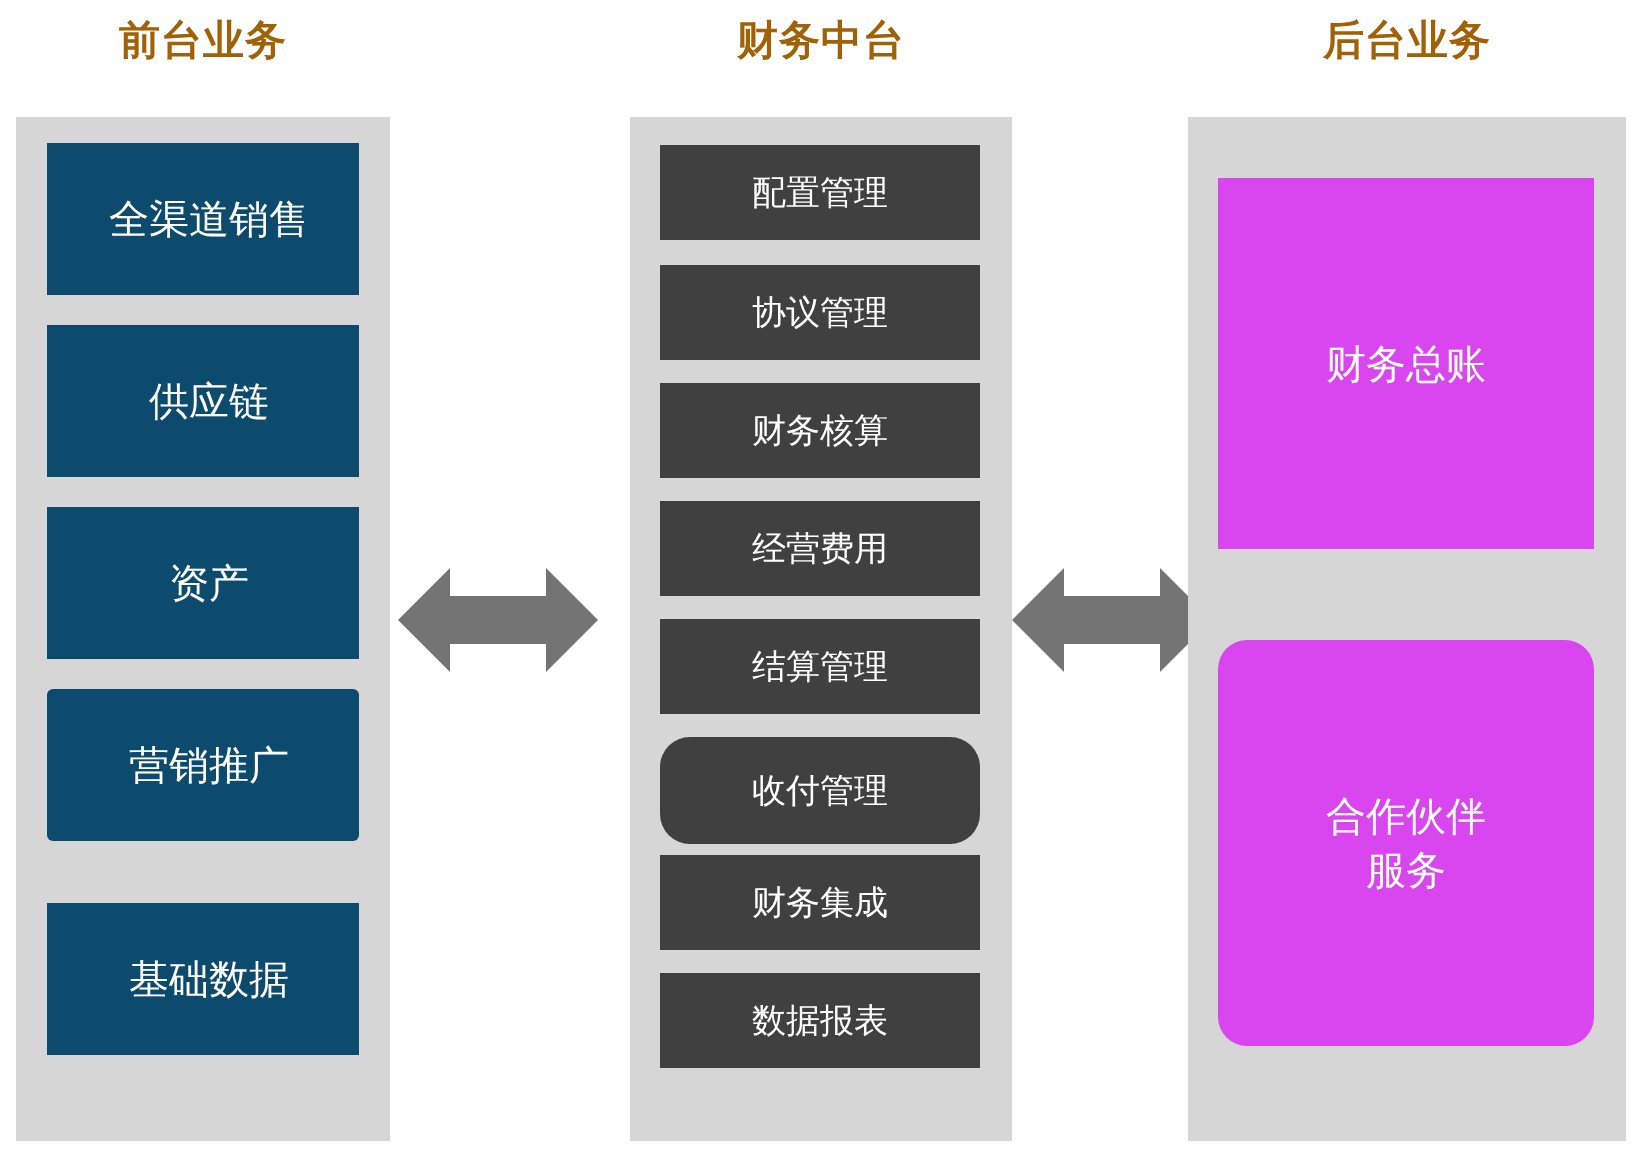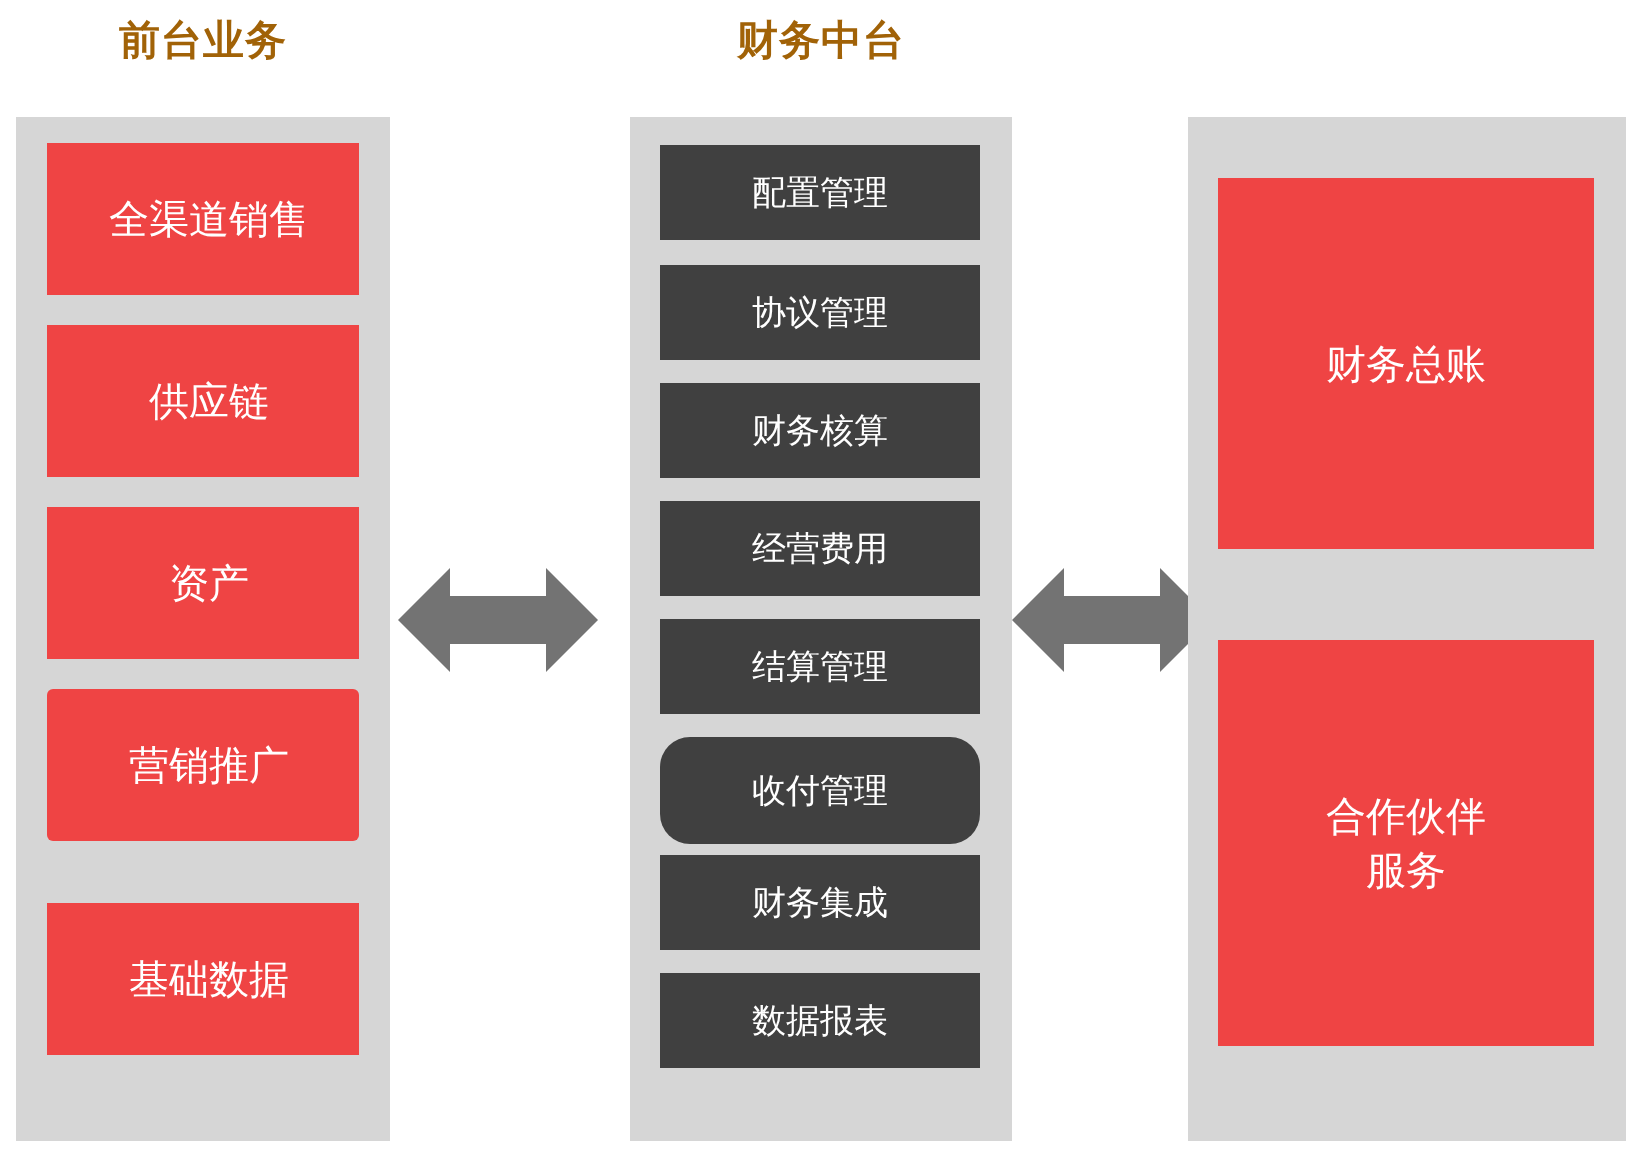--- a/index.html
+++ b/index.html
@@ -51,23 +51,23 @@
   .box {
     position: absolute;
     display: flex;
     align-items: center;
     justify-content: center;
     text-align: center;
     color: #ffffff;
     box-sizing: border-box;
   }
 
-  .box-green { background: #ef4444; padding-left: 12px; }
+  .box-green { background: #0c4a6e; padding-left: 12px; }
   .box-dark  { background: #404040; font-family: Liberation Serif, serif; }
-  .box-red   { background: #ef4444; }
+  .box-red   { background: #d946ef; }
 
   .box-green .box-label {
     font-size: 40px;
     line-height: 1.15;
   }
   .box-dark .box-label {
     font-size: 34px;
     line-height: 1.15;
   }
   .box-red .box-label {
@@ -95,21 +95,21 @@
   #mb-2 { top: 266px; height: 95px; }
   #mb-3 { top: 384px; height: 95px; }
   #mb-4 { top: 502px; height: 95px; }
   #mb-5 { top: 620px; height: 107px; border-radius: 30px; }
   #mb-6 { top: 738px; height: 95px; }
   #mb-7 { top: 856px; height: 95px; }
 
   
   #panel-back .box { left: 30px; width: 376px; }
   #bb-0 { top: 61px;  height: 371px; }
-  #bb-1 { top: 523px; height: 406px; }
+  #bb-1 { top: 523px; height: 406px; border-radius: 29px; }
 
   
   .arrow {
     position: absolute;
     top: 566px;
     width: 200px;
     height: 108px;
   }
   #arrow-left  { left: 398px; }
   #arrow-right { left: 1012px; }
@@ -117,20 +117,21 @@
 </style>
 </head>
 <body>
 
 <div class="stage">
 
   <div class="col-header" id="header-front">前台业务</div>
 
   <div class="col-header" id="header-middle">财务中台</div>
 
+  <div class="col-header" id="header-back">后台业务</div>
 
   <div class="panel" id="panel-front">
     <div class="box box-green" id="fb-0">
       <span class="box-label">全渠道销售</span>
     </div>
     <div class="box box-green" id="fb-1">
       <span class="box-label">供应链</span>
     </div>
     <div class="box box-green" id="fb-2">
       <span class="box-label">资产</span>

